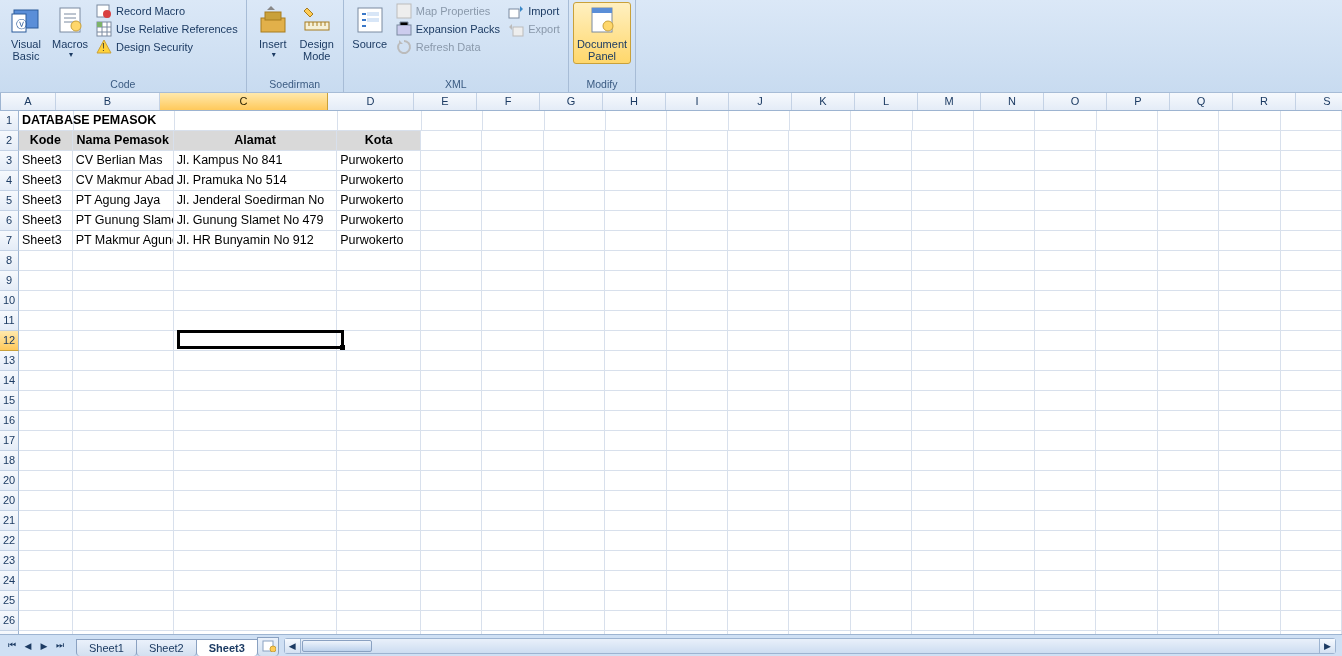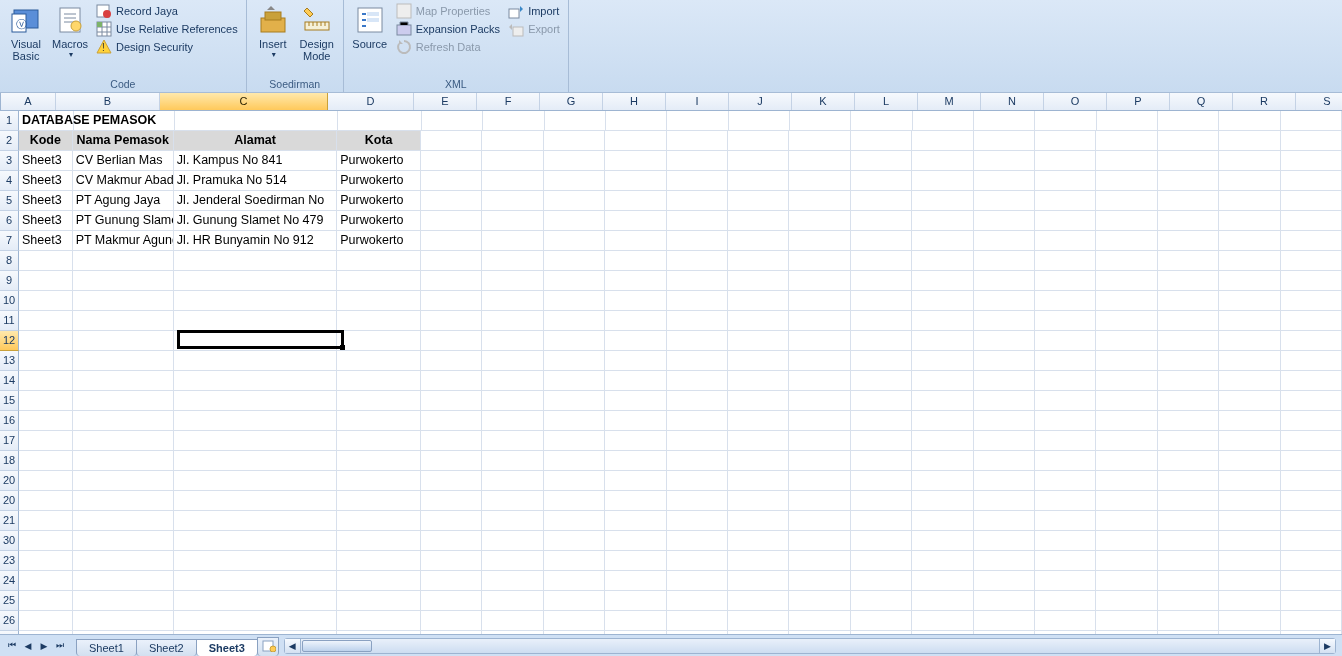--- a/index.html
+++ b/index.html
@@ -116,21 +116,21 @@
           </svg>
         <span>Macros</span>
         <span class="drop-caron">▾</span>
       </div>
       <div class="vcol">
         <div class="small-item">
           <svg class="small-ic">
               <rect x="1" y="2" width="12" height="12" fill="#fff" stroke="#7a8aa0"></rect>
               <circle cx="11" cy="11" r="4" fill="#d94040"></circle>
             </svg>
-          <span>Record Jaya</span>
+          <span>Record Macro</span>
         </div>
         <div class="small-item">
           <svg class="small-ic">
               <rect x="1" y="1" width="14" height="14" fill="#fff" stroke="#7a8aa0"></rect>
               <path d="M1 6h14M1 11h14M6 1v14M11 1v14" stroke="#7a8aa0"></path>
               <rect x="1" y="1" width="5" height="5" fill="#7db36a"></rect>
             </svg>
           <span>Use Relative References</span>
         </div>
         <div class="small-item">
@@ -215,20 +215,34 @@
               <rect x="5" y="6" width="10" height="9" fill="#eee" stroke="#bbb"></rect>
               <path d="M4 3l-3 3 3 3z" fill="#bbb"></path>
             </svg>
           <span>Export</span>
         </div>
       </div>
     </div>
     <div class="ribbon-group-label">XML</div>
   </div>
 
+  <div class="ribbon-group">
+    <div class="ribbon-group-body">
+      <div class="big-btn sel">
+        <svg class="ic">
+            <rect x="6" y="4" width="20" height="24" fill="#fff" stroke="#7a8aa0"></rect>
+            <rect x="6" y="4" width="20" height="5" fill="#5a8ed8"></rect>
+            <circle cx="22" cy="22" r="5" fill="#ffd76b" stroke="#c9a13a"></circle>
+          </svg>
+        <span style="white-space:pre;text-align:center;">Document
+Panel</span>
+      </div>
+    </div>
+    <div class="ribbon-group-label">Modify</div>
+  </div>
 
 </div>
 
 <div class="colhdr-row">
   <div class="selectall-box"></div>
   <div id="colhdrs" style="display:flex;">
       <div class="colhdr" style="width: 55px;">A</div>
       <div class="colhdr" style="width: 104px;">B</div>
       <div class="colhdr hilite" style="width: 168px;">C</div>
       <div class="colhdr" style="width: 86px;">D</div>
@@ -708,21 +722,21 @@
         <div class="cell" style="width: 63px;"></div>
         <div class="cell" style="width: 63px;"></div>
         <div class="cell" style="width: 63px;"></div>
         <div class="cell" style="width: 63px;"></div>
         <div class="cell" style="width: 63px;"></div>
         <div class="cell" style="width: 63px;"></div>
         <div class="cell" style="width: 63px;"></div>
         <div class="cell" style="width: 63px;"></div>
       </div>
       <div class="grid-row">
-        <div class="rowhdr">30</div>
+        <div class="rowhdr">22</div>
         <div class="cell" style="width: 55px;"></div>
         <div class="cell" style="width: 104px;"></div>
         <div class="cell" style="width: 168px;"></div>
         <div class="cell" style="width: 86px;"></div>
         <div class="cell" style="width: 63px;"></div>
         <div class="cell" style="width: 63px;"></div>
         <div class="cell" style="width: 63px;"></div>
         <div class="cell" style="width: 63px;"></div>
         <div class="cell" style="width: 63px;"></div>
         <div class="cell" style="width: 63px;"></div>

